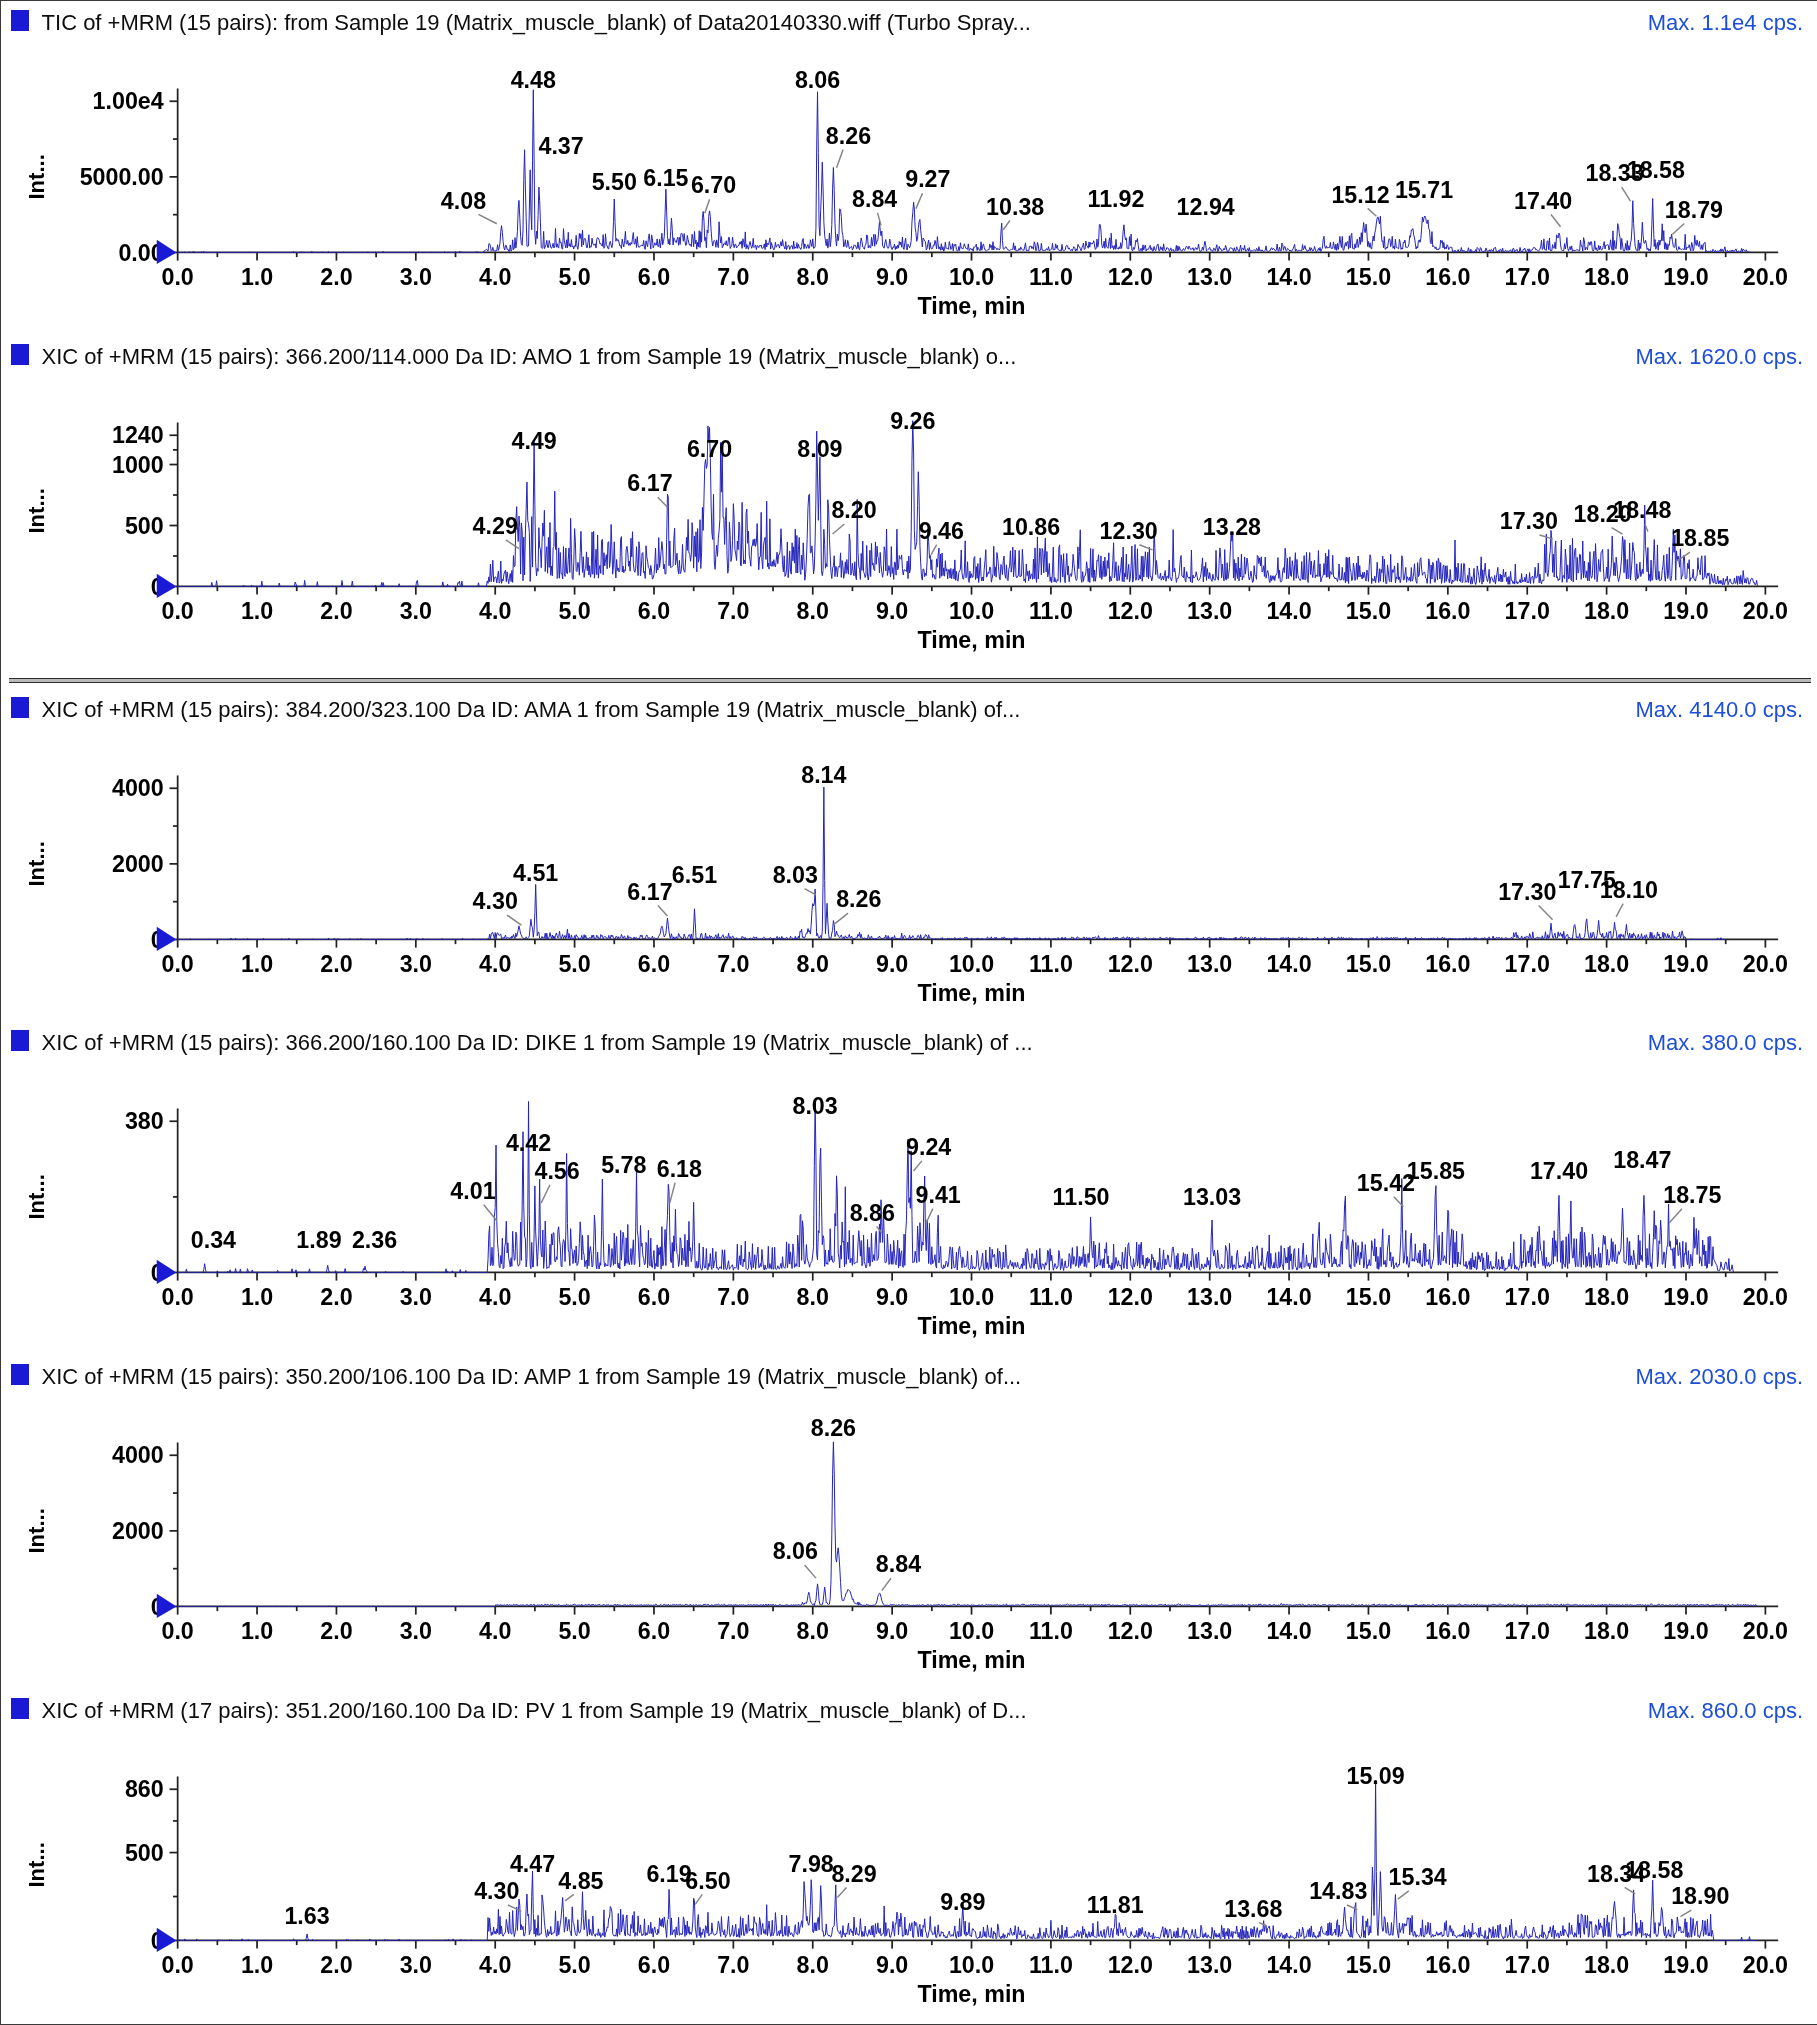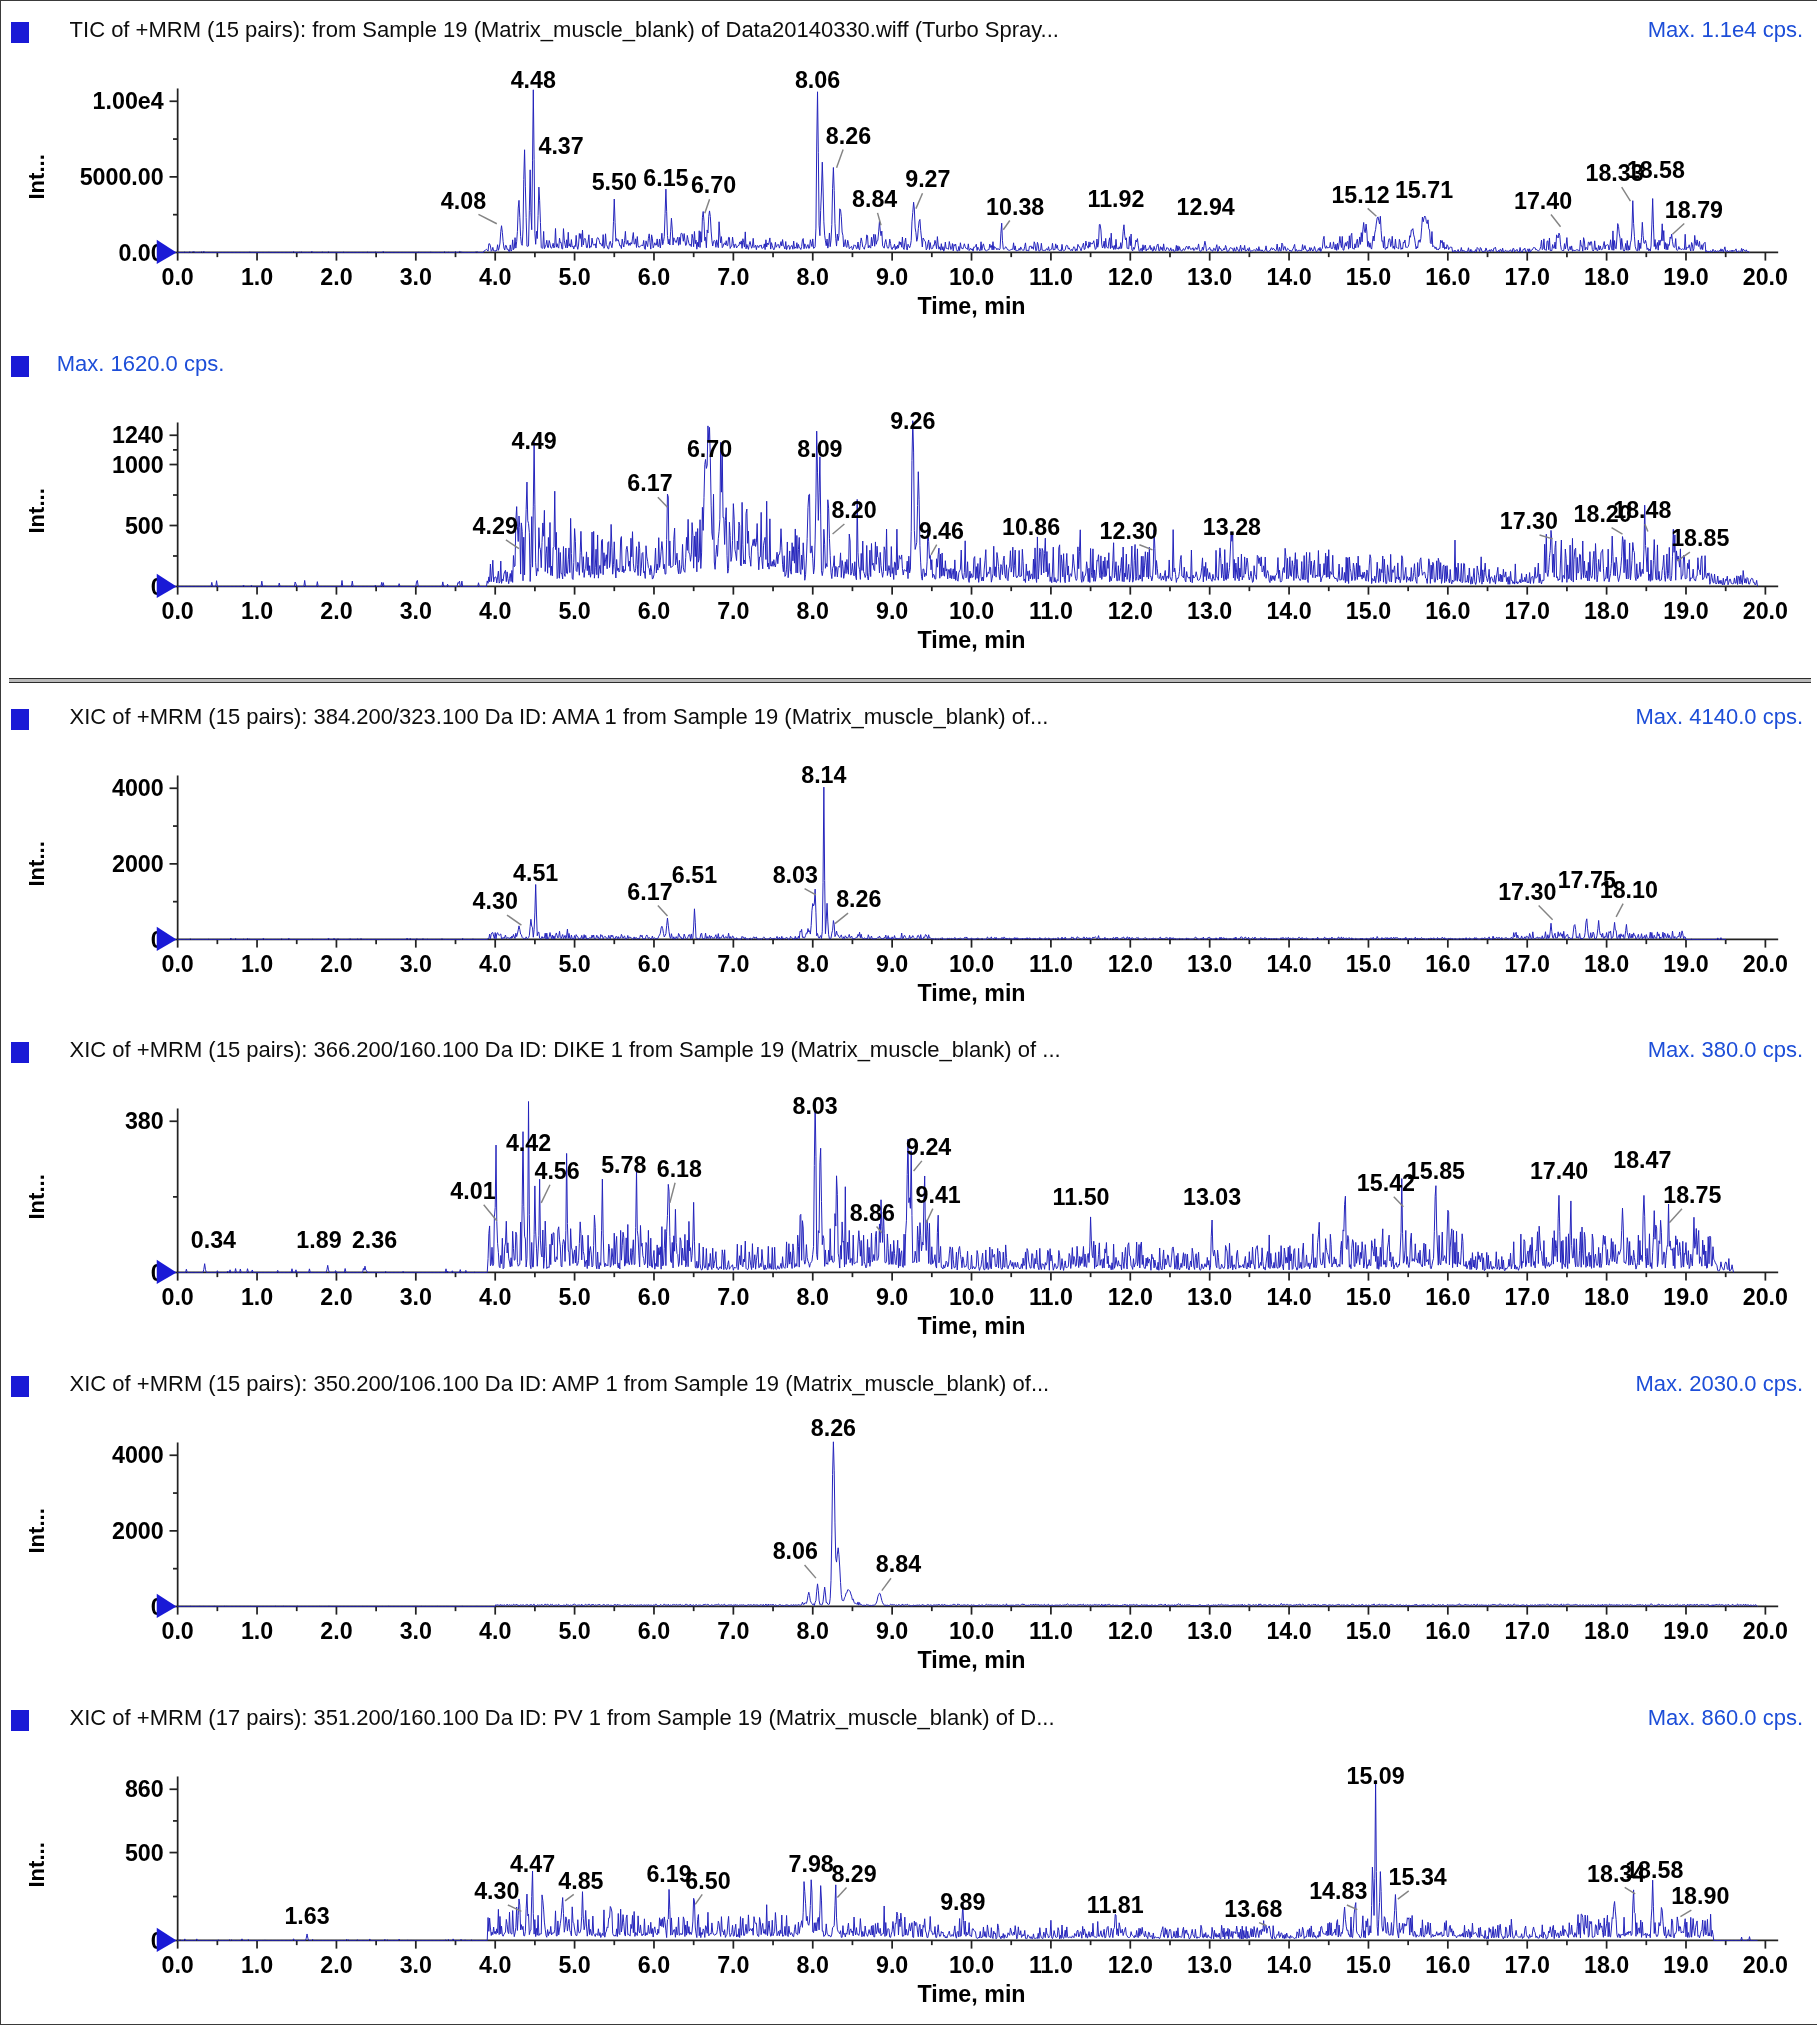--- a/index.html
+++ b/index.html
@@ -5,21 +5,21 @@
   html,body{margin:0;padding:0;background:#ffffff;}
   body{font-family:"Liberation Sans", sans-serif; width:1818px;}
   #frame{
     box-sizing:border-box;
     width:1818px; min-height:2025px;
     border:1.7px solid #3a3a3a;
     padding:3.5px 5.8px 2.3px 8.1px;
     display:flex; flex-direction:column; justify-content:space-between;
   }
   .panel{padding-top:2.3px;}
-  .hdr{display:flex; align-items:flex-end; height:33px; margin:3.5px 3.5px 0 2.3px;gap:28px;}
+  .hdr{display:flex; align-items:flex-start; height:33px; margin:3.5px 3.5px 0 2.3px;}
   .sq{width:17.4px;height:21px;background:#1a1ad6;display:inline-block;flex:0 0 auto;}
   .hdr-title{font-size:22px;color:#0d0d0d;margin-left:12.8px;white-space:nowrap;flex:1 1 auto;overflow:hidden;}
   .hdr-max{font-size:22px;color:#1d4ed8;white-space:nowrap;margin-right:4.7px;}
   .plot-svg{display:block;width:1800px;height:291px;}
   .sep{height:3.5px;background:#b9b9b9;border-top:1.7px solid #2c2c2c;border-bottom:1.7px solid #2c2c2c;margin:5.8px 0 3.5px 0;}
   text{font-family:"Liberation Sans", sans-serif;}
   .ticklab{font-size:40px;font-weight:bold;fill:#000;}
   .peaklab{font-size:40px;font-weight:bold;fill:#000;}
   .axlab{font-size:40px;font-weight:bold;fill:#000;}
   .intlab{font-size:38px;font-weight:bold;fill:#000;}
@@ -144,20 +144,21 @@
           <text x="2760.6500000000005" y="237.8" text-anchor="middle" class="peaklab">18.33</text>
           <text x="2831.63" y="232.6" text-anchor="middle" class="peaklab">18.58</text>
           <line x1="2880.56525" y1="310.2" x2="2860.2949999999996" y2="328.8" stroke="#848484" stroke-width="2.5"></line>
           <text x="2897.1500000000005" y="300.2" text-anchor="middle" class="peaklab">18.79</text>
         </g>
       </svg>
     </section>
     <section class="panel">
       <div class="hdr">
         <span class="sq" style="background: rgb(26, 26, 214);"></span>
+        <span class="hdr-title">XIC of +MRM (15 pairs): 366.200/114.000 Da ID: AMO 1 from Sample 19 (Matrix_muscle_blank) o...</span>
         <span class="hdr-max">Max. 1620.0 cps.</span>
       </div>
       <svg viewBox="0 0 3095 500" class="plot-svg">
         <g stroke="#222222" stroke-width="3" fill="none">
           <line x1="290" y1="78" x2="290" y2="360"></line>
           <line x1="290" y1="360" x2="3042" y2="360"></line>
           <line x1="290" y1="360" x2="290" y2="374"></line>
           <line x1="358.25" y1="360" x2="358.25" y2="368"></line>
           <line x1="426.5" y1="360" x2="426.5" y2="374"></line>
           <line x1="494.75" y1="360" x2="494.75" y2="368"></line>

